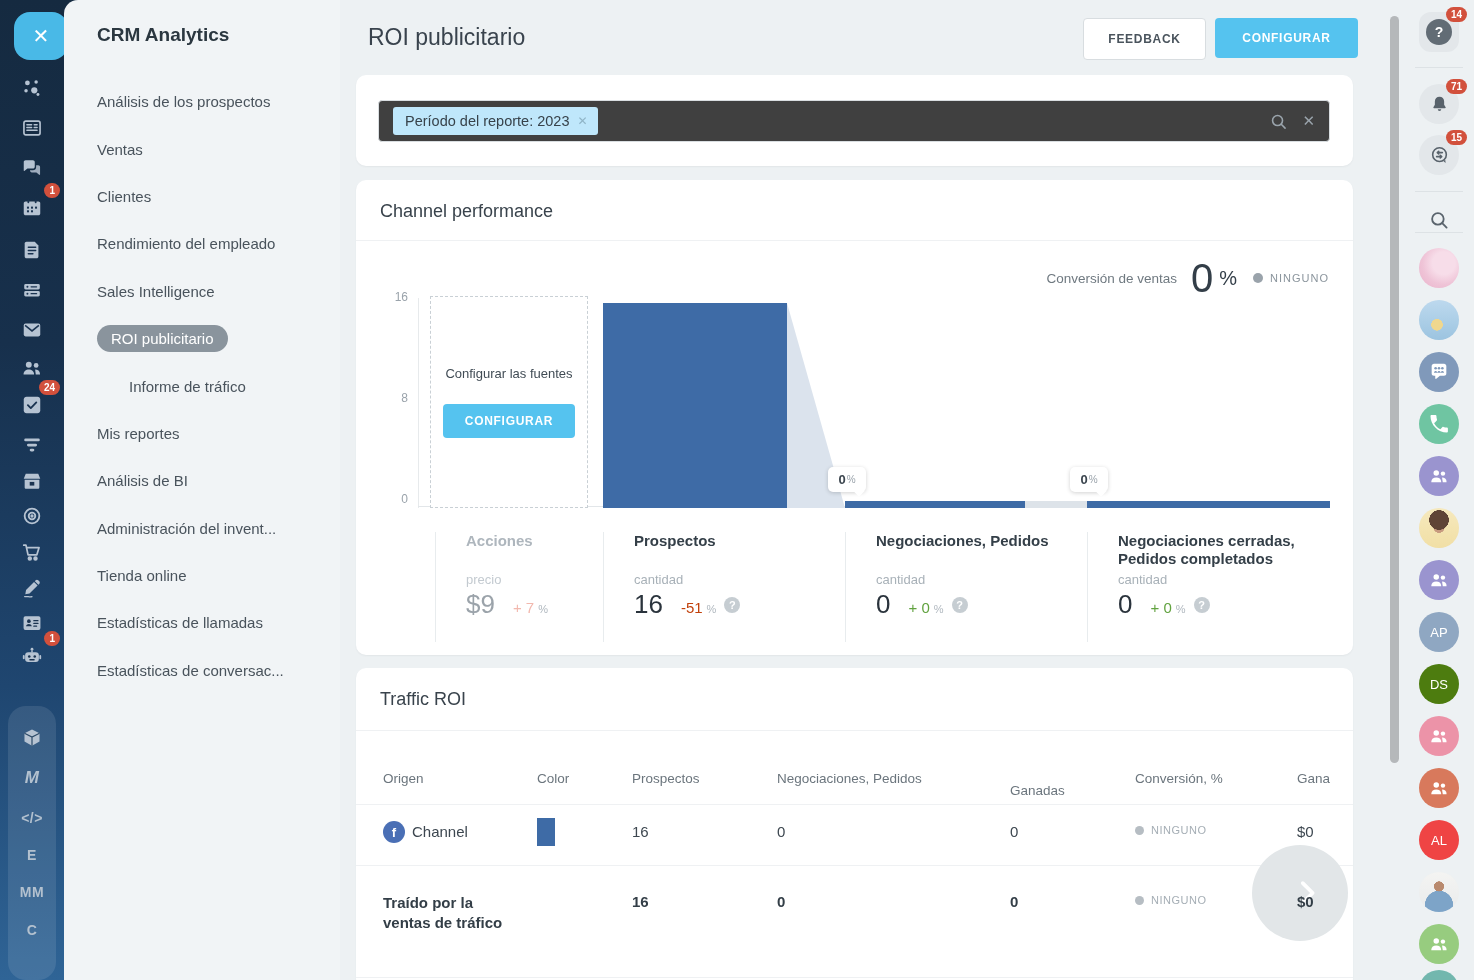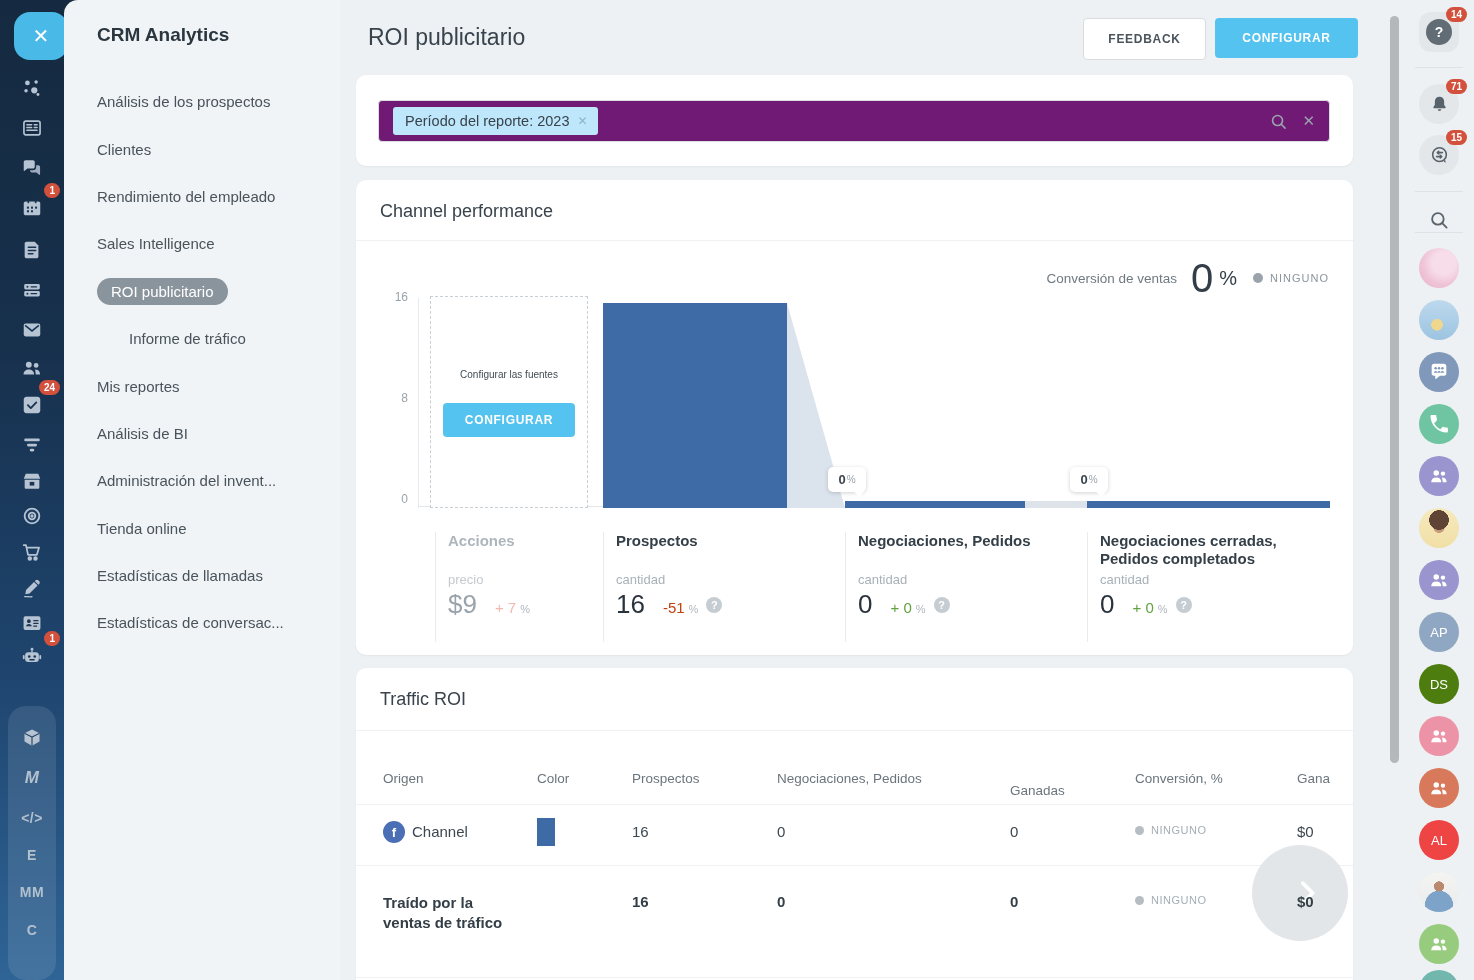--- a/index.html
+++ b/index.html
@@ -35,21 +35,21 @@
   .btn{display:flex;align-items:center;justify-content:center;border-radius:4px;font-size:12px;
         font-weight:700;letter-spacing:.7px;cursor:pointer;}
   .btn-feedback{position:absolute;left:743px;top:18px;width:121px;height:40px;background:#fff;
         border:1px solid #d8dde0;color:#4a545d;}
   .btn-configure{position:absolute;left:875px;top:18px;width:143px;height:40px;background:#55c3ef;color:#fff;}
   .card{position:absolute;left:16px;width:997px;background:#fff;border-radius:10px;
         box-shadow:0 1px 2px rgba(50,60,70,.06);}
   
   .filter-card{top:75px;height:91px;}
   .search-box{position:absolute;left:22px;top:25px;width:952px;height:42px;border:1px solid #d9dee1;
-        border-radius:4px;display:flex;align-items:center;padding:0 14px;box-sizing:border-box;background:#701a75;}
+        border-radius:4px;display:flex;align-items:center;padding:0 14px;box-sizing:border-box;background:#404040;}
   .chip{background:#bfe7fb;border-radius:3px;padding:6px 10px 6px 12px;font-size:14.5px;color:#37424a;
         display:flex;align-items:center;gap:8px;}
   .chip-x{color:#8fb4c6;font-size:12px;cursor:pointer;}
   .sb-right{margin-left:auto;display:flex;align-items:center;gap:14px;color:#9aa4ac;}
   .sb-right svg{width:19px;height:19px;}
   .sb-x{font-size:15px;color:#9aa4ac;cursor:pointer;}
   
   .channel-card{top:180px;height:475px;}
   .card-title{position:absolute;left:24px;top:21px;font-size:18px;font-weight:500;color:#39434c;}
   .card-div{position:absolute;left:0;right:0;height:1px;background:#eff1f3;}
@@ -58,33 +58,33 @@
   .conv-val{font-size:40px;color:#333e48;font-weight:500;}
   .conv-unit{font-size:20px;color:#333e48;margin-left:6px;}
   .conv-dot{width:10px;height:10px;border-radius:50%;background:#9aa3ab;margin-left:16px;}
   .conv-status{font-size:11px;color:#8b959d;letter-spacing:1px;margin-left:7px;}
   .ytick{position:absolute;width:22px;text-align:right;font-size:12px;color:#9aa3ab;}
   .yaxis{position:absolute;left:62px;top:118px;width:1px;height:210px;background:#e7eaec;}
   .baseline{position:absolute;left:62px;top:326px;width:912px;height:1px;background:#e2e6e9;}
   .srcbox{position:absolute;left:74px;top:116px;width:158px;height:212px;border:1px dashed #c9d0d5;
         box-sizing:border-box;background:#fff;display:flex;flex-direction:column;align-items:center;
         justify-content:center;gap:22px;}
-  .srcbox-text{font-size:10px;color:#414c55;text-align:center;line-height:1.3;}
+  .srcbox-text{font-size:13px;color:#414c55;text-align:center;line-height:1.3;}
   .btn-src{width:132px;height:34px;background:#55c3ef;color:#fff;}
   .fbar{position:absolute;background:#3e6ba6;}
   .fade{position:absolute;left:431px;top:123px;width:58px;height:205px;background:#dbe3ed;
         clip-path:polygon(0 0,100% 100%,0 100%);}
   .strip{position:absolute;left:489px;top:321px;width:485px;height:7px;background:#dde3e9;}
   .tip{position:absolute;width:38px;height:25px;background:#fff;border-radius:5px;
         box-shadow:0 1px 4px rgba(0,0,0,.18);display:flex;align-items:center;justify-content:center;z-index:1;}
   .tip::after{content:'';position:absolute;right:3px;bottom:-3px;width:8px;height:8px;background:#fff;
         transform:rotate(45deg);}
   .tip b{font-size:13px;color:#3a444d;}
   .tip small{font-size:10px;color:#9aa3ab;margin-left:1px;}
-  .stat{position:absolute;top:352px;height:110px;border-left:1px solid #e8ecee;padding-left:12px;
+  .stat{position:absolute;top:352px;height:110px;border-left:1px solid #e8ecee;padding-left:30px;
         box-sizing:border-box;}
   .stat-title{font-size:15px;font-weight:700;color:#343f48;line-height:1.2;height:40px;}
   .stat-metric{font-size:13px;color:#a8b1b8;}
   .stat-vrow{display:flex;align-items:baseline;margin-top:2px;}
   .stat-value{font-size:26px;color:#2a333c;}
   .delta{font-size:15px;margin-left:18px;}
   .red{color:#c2410c;} .green{color:#61a23f;} .pink{color:#f2b8ae;}
   .unit{font-size:11px;color:#b0b8bf;margin-left:4px;}
   .help-c{width:16px;height:16px;border-radius:50%;background:#c6cdd2;color:#fff;font-size:11px;
         font-weight:700;display:flex;align-items:center;justify-content:center;margin-left:8px;align-self:center;}
@@ -278,20 +278,21 @@
 </div>
 
 <div class="rail-close">
   <span>✕</span>
 </div>
 
 <div class="menu">
   <div class="menu-title">CRM Analytics</div>
   <div class="menu-list">
     <div class="menu-item">Análisis de los prospectos</div>
+    <div class="menu-item">Ventas</div>
     <div class="menu-item">Clientes</div>
     <div class="menu-item">Rendimiento del empleado</div>
     <div class="menu-item">Sales Intelligence</div>
     <div class="menu-item">
       <span class="pill">ROI publicitario</span>
     </div>
     <div class="menu-item indent">Informe de tráfico</div>
     <div class="menu-item">Mis reportes</div>
     <div class="menu-item">Análisis de BI</div>
     <div class="menu-item">Administración del invent...</div>

